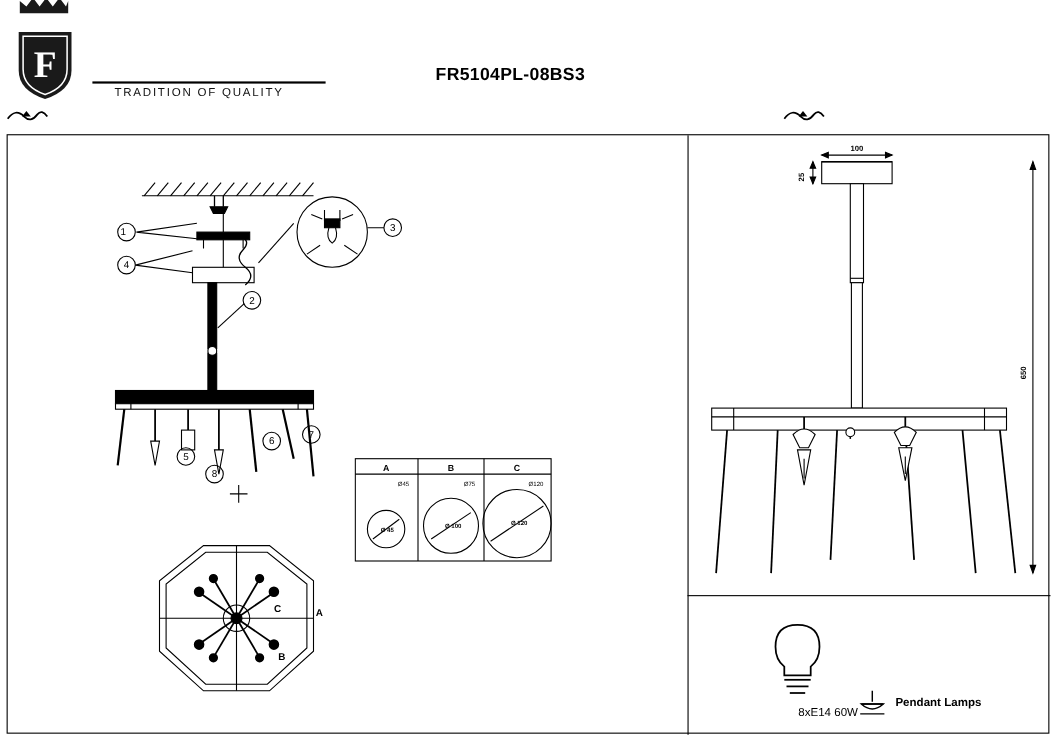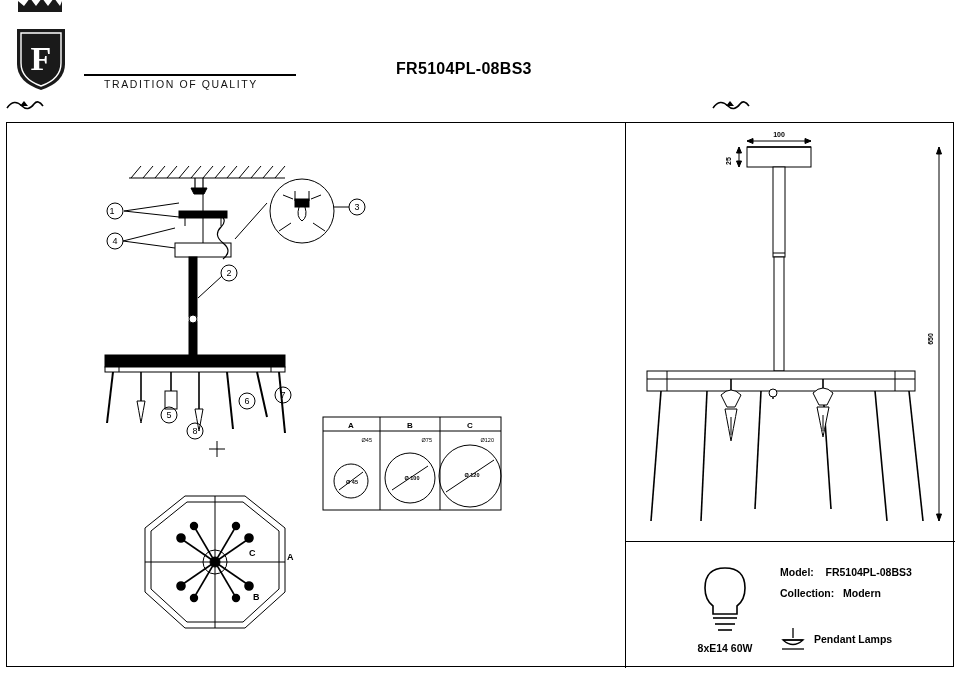--- a/index.html
+++ b/index.html
@@ -120,22 +120,22 @@
     position: absolute;
     left: 45px; top: 18px;
     width: 110px; height: 100px;
     text-align: center;
   }
   .bulb-caption {
     position: absolute;
     left: 0; top: 82px;
     width: 110px;
     font-size: 10.5px;
-    font-weight: bold;
-    text-align: center;
+    font-weight: normal;
+    text-align: right;
   }
   .spec-list {
     position: absolute;
     left: 155px; top: 24px;
     width: 180px;
   }
   .spec-line {
     font-size: 10.5px;
     font-weight: bold;
     margin-bottom: 9px;
@@ -406,32 +406,20 @@
           <g stroke="#000" fill="none" stroke-width="1.6">
             <path d="M55 8 q-20 0 -20 20 q0 12 8 18 l0 8 l24 0 l0 -8 q8 -6 8 -18 q0 -20 -20 -20 z" fill="#ffffff"></path>
             <line x1="43" y1="58" x2="67" y2="58"></line>
             <line x1="45" y1="64" x2="65" y2="64"></line>
             <line x1="48" y1="70" x2="62" y2="70"></line>
           </g>
         </svg>
         <div class="bulb-caption">8xE14 60W</div>
       </div>
 
-      <div class="spec-list">
-        <div class="spec-line">
-          <span>Model:</span>
-          &nbsp;&nbsp;
-          <span class="val">FR5104PL-08BS3</span>
-        </div>
-        <div class="spec-line">
-          <span>Collection:</span>
-          &nbsp;
-          <span class="val">Modern</span>
-        </div>
-      </div>
 
       <div class="type-row">
         <svg class="type-icon" viewBox="0 0 26 24">
           <g stroke="#000" fill="none" stroke-width="1.3">
             <line x1="13" y1="1" x2="13" y2="11"></line>
             <path d="M3 13 q10 9 20 0 z" fill="#ffffff"></path>
             <line x1="3" y1="13" x2="23" y2="13"></line>
             <line x1="2" y1="22" x2="24" y2="22"></line>
           </g>
         </svg>

